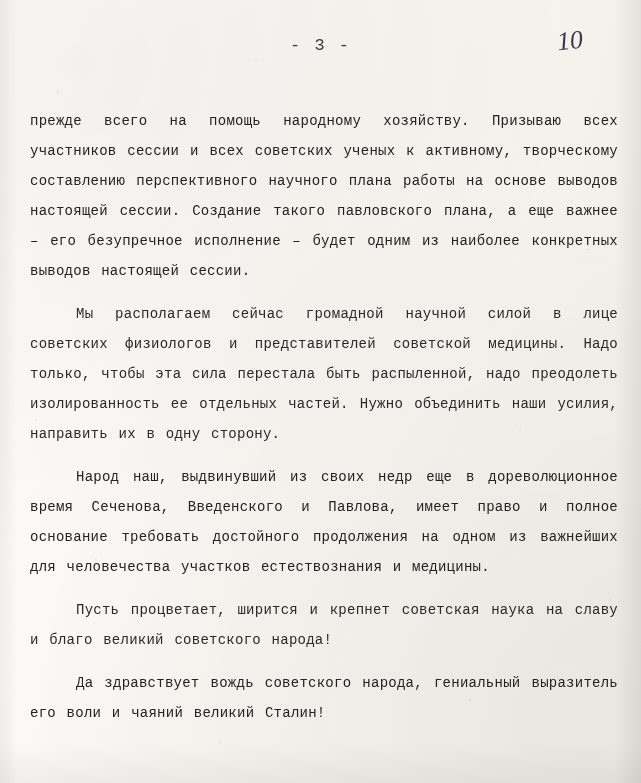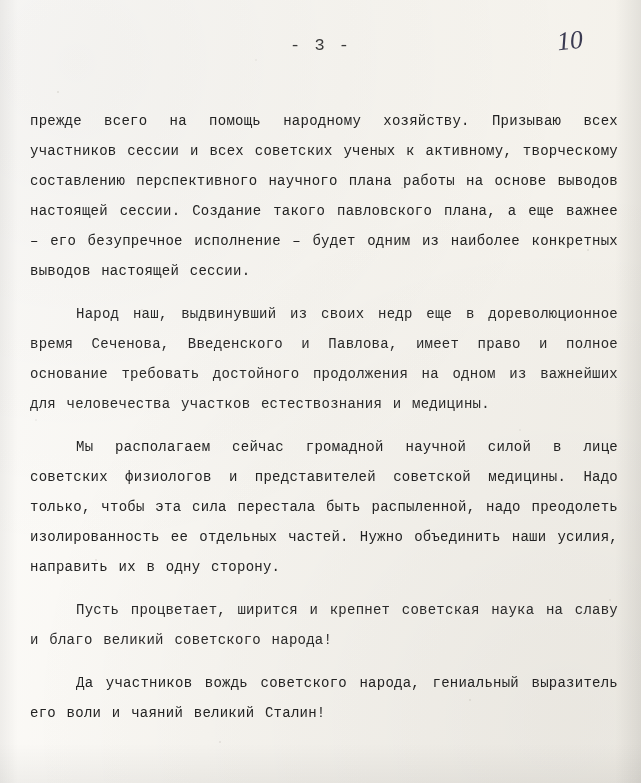--- a/index.html
+++ b/index.html
@@ -133,22 +133,22 @@
       <circle cx="256" cy="60" r="0.8"></circle>
     </g>
   </svg>
 
   <div class="page-number">- 3 -</div>
 
   <div class="archive-number">10</div>
 
   <div class="body-text">
     <p class="para first">прежде всего на помощь народному хозяйству. Призываю всех участников сессии и всех советских ученых к активному, творческому составлению перспективного научного плана работы на основе выводов настоящей сессии. Создание такого павловского плана, а еще важнее – его безупречное исполнение – будет одним из наиболее конкретных выводов настоящей сессии.</p>
+    <p class="para indent">Мы располагаем сейчас громадной научной силой в лице советских физиологов и представителей советской медицины. Надо только, чтобы эта сила перестала быть распыленной, надо преодолеть изолированность ее отдельных частей. Нужно объединить наши усилия, направить их в одну сторону.</p>
     <p class="para indent">Народ наш, выдвинувший из своих недр еще в дореволюционное время Сеченова, Введенского и Павлова, имеет право и полное основание требовать достойного продолжения на одном из важнейших для человечества участков естествознания и медицины.</p>
-    <p class="para indent">Мы располагаем сейчас громадной научной силой в лице советских физиологов и представителей советской медицины. Надо только, чтобы эта сила перестала быть распыленной, надо преодолеть изолированность ее отдельных частей. Нужно объединить наши усилия, направить их в одну сторону.</p>
     <p class="para indent">Пусть процветает, ширится и крепнет советская наука на славу и благо великий советского народа!</p>
-    <p class="para indent">Да участников вождь советского народа, гениальный выразитель его воли и чаяний великий Сталин!</p>
+    <p class="para indent">Да здравствует вождь советского народа, гениальный выразитель его воли и чаяний великий Сталин!</p>
   </div>
 
   <div class="edge-shadow"></div>
   <div class="edge-shadow-left"></div>
   <div class="bottom-fade"></div>
 </div>
 
 </body></html>

